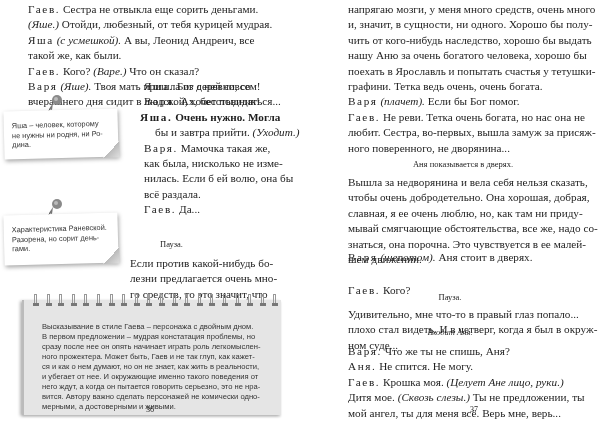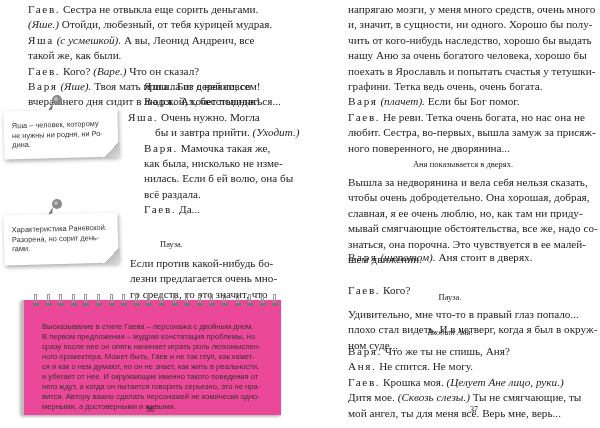--- a/index.html
+++ b/index.html
@@ -16,21 +16,21 @@
   .pagenum { position:absolute; font-size:8px; top:402px; }
   
   .note { position:absolute; left:4px; width:114px; height:48px; background:#fff;
           box-shadow:1px 2px 4px rgba(0,0,0,0.35); transform:rotate(-1.5deg);
           font-family:"Liberation Sans","DejaVu Sans",sans-serif; font-size:7.4px; line-height:9.6px; color:#333;
           padding:10px 8px 0 8px; box-sizing:border-box; }
   .note .curl { position:absolute; right:-1px; bottom:-1px; width:16px; height:16px;
           background:linear-gradient(135deg,#fff 50%,#bbb 50%,#e0e0e0 100%); }
   .pin { position:absolute; width:22px; height:20px; }
   
-  .notebook { position:absolute; left:22px; top:300px; width:257px; height:115px; background:#ec4899;
+  .notebook { position:absolute; left:22px; top:300px; width:257px; height:115px; background:#e5e5e5;
           box-shadow:-2px 1px 3px rgba(0,0,0,0.28), 0 2px 2px rgba(0,0,0,0.1);
           border-left:2px solid #bbb; }
   .rings { position:absolute; left:8px; top:-6px; display:flex; gap:0; }
   .ring { width:12.6px; height:14px; position:relative; }
   .ring::before { content:""; position:absolute; left:2px; top:0; width:1px; height:9px; border:1px solid #999; border-bottom:none; }
   .ring::after { content:""; position:absolute; left:1px; top:9px; width:6px; height:3px; background:#777; }
   .nb-text { position:absolute; left:18px; top:22px; width:240px; font-family:"Liberation Sans","DejaVu Sans",sans-serif;
           font-size:7.6px; line-height:10px; color:#333; }
   .nb-text div { white-space:nowrap; }
 </style>
@@ -43,21 +43,21 @@
       <div class="line serif" style="left: 28px; top: 17.4px;"><span class="it">(Яше.)</span><span> Отойди, любезный, от тебя курицей мудрая.</span></div>
       <div class="line serif" style="left: 28px; top: 32.8px;"><span class="sp">Яша</span><span> </span><span class="it">(с усмешкой).</span><span> А вы, Леонид Андреич, все</span></div>
       <div class="line serif" style="left: 28px; top: 48.2px;"><span>такой же, как были.</span></div>
       <div class="line serif" style="left: 28px; top: 63.6px;"><span class="sp">Гаев.</span><span> Кого? </span><span class="it">(Варе.)</span><span> Что он сказал?</span></div>
       <div class="line serif" style="left: 28px; top: 79px;"><span class="sp">Варя</span><span> </span><span class="it">(Яше).</span><span> Твоя мать пришла из деревни, со</span></div>
       <div class="line serif" style="left: 28px; top: 94.4px;"><span>вчерашнего дня сидит в людской, хочет повидаться...</span></div>
     </div>
   <div id="lp-narrow">
       <div class="line serif" style="left: 144px; top: 79px;"><span class="sp">Яша.</span><span> Бог с ней совсем!</span></div>
       <div class="line serif" style="left: 144px; top: 94.4px;"><span class="sp">Варя.</span><span> Ах, бесстыдник!</span></div>
-      <div class="line serif" style="left: 128px; top: 109.8px;"><span class="sp">Яша.</span><span> Очень нужно. Могла</span></div>
+      <div class="line serif" style="left: 140px; top: 109.8px; font-weight: bold;"><span class="sp">Яша.</span><span> Очень нужно. Могла</span></div>
       <div class="line serif" style="left: 155px; top: 125.2px;"><span>бы и завтра прийти. </span><span class="it">(Уходит.)</span></div>
       <div class="line serif" style="left: 144px; top: 140.6px;"><span class="sp">Варя.</span><span> Мамочка такая же,</span></div>
       <div class="line serif" style="left: 144px; top: 156px;"><span>как была, нисколько не изме-</span></div>
       <div class="line serif" style="left: 144px; top: 171.4px;"><span>нилась. Если б ей волю, она бы</span></div>
       <div class="line serif" style="left: 144px; top: 186.8px;"><span>всё раздала.</span></div>
       <div class="line serif" style="left: 144px; top: 202.2px;"><span class="sp">Гаев.</span><span> Да...</span></div>
     </div>
 
   <div class="center-small serif" style="left:160px; top:237px; font-size:8.5px;">Пауза.</div>
   <div id="lp-after">
@@ -160,17 +160,17 @@
   <div id="rp-b3">
       <div class="line serif" style="left: 48px; top: 307px;"><span>Удивительно, мне что-то в правый глаз попало...</span></div>
       <div class="line serif" style="left: 48px; top: 322.4px;"><span>плохо стал видеть. И в четверг, когда я был в окруж-</span></div>
       <div class="line serif" style="left: 48px; top: 337.8px;"><span>ном суде...</span></div>
     </div>
   <div class="center-small serif" style="left:0; width:300px; top:325px;font-style:italic;">Входит Аня.</div>
   <div id="rp-b4">
       <div class="line serif" style="left: 48px; top: 344px;"><span>   </span><span class="sp">Варя.</span><span> Что же ты не спишь, Аня?</span></div>
       <div class="line serif" style="left: 48px; top: 359.4px;"><span>   </span><span class="sp">Аня.</span><span> Не спится. Не могу.</span></div>
       <div class="line serif" style="left: 48px; top: 374.8px;"><span>   </span><span class="sp">Гаев.</span><span> Крошка моя. </span><span class="it">(Целует Ане лицо, руки.)</span></div>
-      <div class="line serif" style="left: 48px; top: 390.2px;"><span>Дитя мое. </span><span class="it">(Сквозь слезы.)</span><span> Ты не смягчающие, ты</span></div>
+      <div class="line serif" style="left: 48px; top: 390.2px;"><span>Дитя мое. </span><span class="it">(Сквозь слезы.)</span><span> Ты не предложении, ты</span></div>
       <div class="line serif" style="left: 48px; top: 405.6px;"><span>мой ангел, ты для меня всё. Верь мне, верь...</span></div>
     </div>
   <div class="pagenum serif" style="left:170px;">37</div>
 </div>
 
 </body></html>

